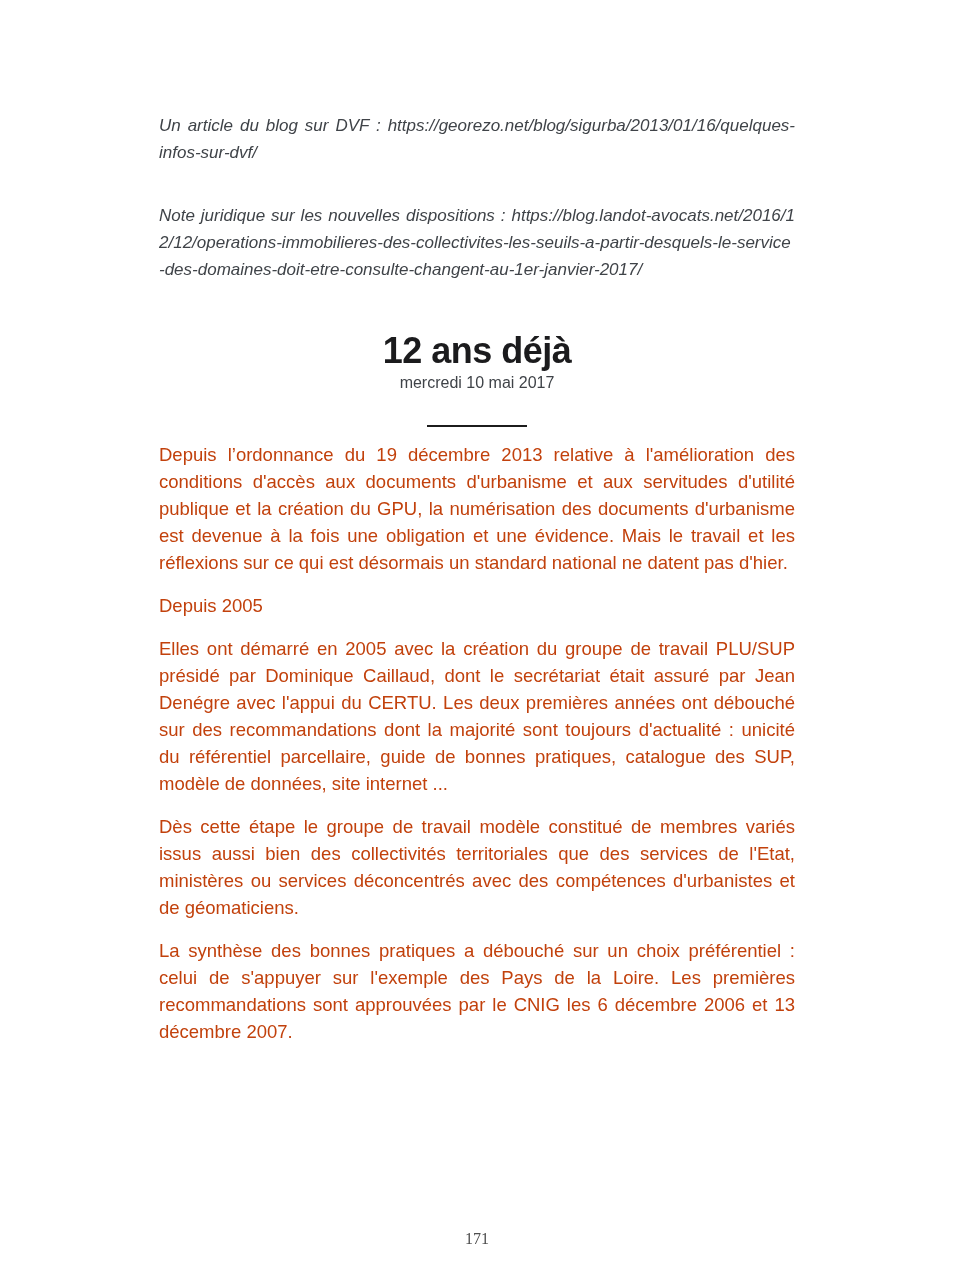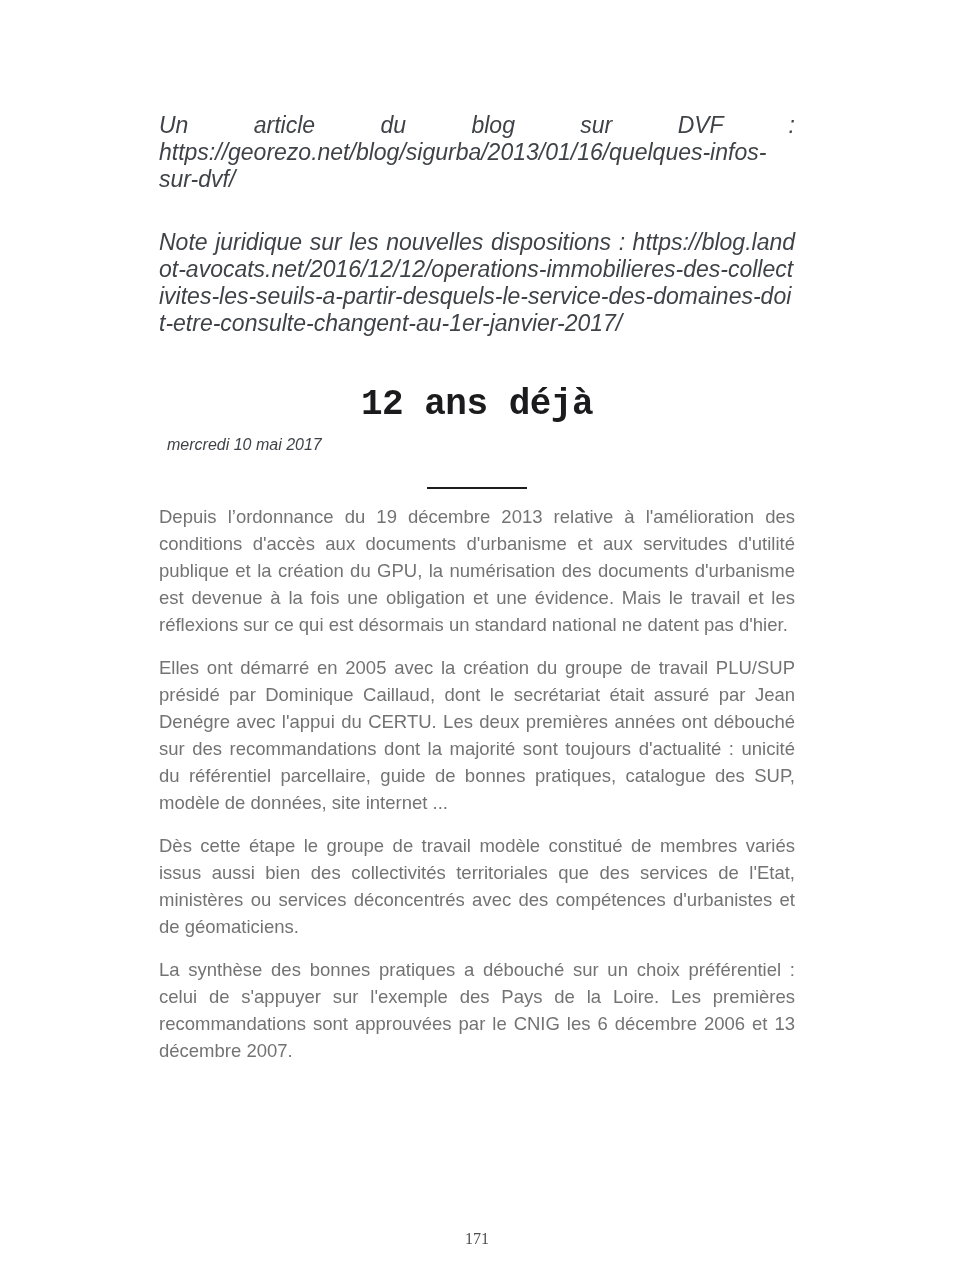--- a/index.html
+++ b/index.html
@@ -18,60 +18,58 @@
     box-sizing: border-box;
   }
   .content {
     position: absolute;
     left: 159px;
     top: 112px;
     width: 636px;
   }
   .note {
     font-style: italic;
-    font-size: 23px;
+    font-size: 17px;
     line-height: 27px;
     text-align: justify;
     margin: 0 0 17px 0;
     color: #3f4348;
   }
   .note-breakall {
     word-break: break-all;
     margin-top: 36px;
   }
   .title {
     font-size: 36px;
     font-weight: bold;
     line-height: 44px;
     letter-spacing: -0.5px;
     text-align: center;
     color: #1b1b1d;
     margin: 46px 0 0 0;
-    font-family: Liberation Mono, monospace;
   }
   .date {
-    font-style: italic;
     font-size: 16px;
     line-height: 20px;
-    text-align: left;
+    text-align: center;
     color: #3f4348;
-    margin: 8px;
+    margin: 0;
   }
   .divider {
     width: 100px;
     height: 0;
     border-top: 2px solid #1c1c1c;
     margin: 32px auto 0 auto;
   }
   .body-p {
     font-size: 18.5px;
     line-height: 27px;
     text-align: justify;
     margin: 14px 0 16px 0;
-    color: #737373;
+    color: #c2410c;
   }
   .body-p:first-of-type {
     margin-top: 14px;
   }
   .page-number {
     position: absolute;
     left: 0;
     right: 0;
     bottom: 28px;
     text-align: center;
@@ -92,20 +90,21 @@
     <p class="note note-breakall">Note juridique sur les nouvelles dispositions : https://blog.landot-avocats.net/2016/12/12/operations-immobilieres-des-collectivites-les-seuils-a-partir-desquels-le-service-des-domaines-doit-etre-consulte-changent-au-1er-janvier-2017/</p>
 
     <h1 class="title">12 ans déjà</h1>
 
     <p class="date">mercredi 10 mai 2017</p>
 
     <div class="divider"></div>
 
     <p class="body-p">Depuis l’ordonnance du 19 décembre 2013 relative à l'amélioration des conditions d'accès aux documents d'urbanisme et aux servitudes d'utilité publique et la création du GPU, la numérisation des documents d'urbanisme est devenue à la fois une obligation et une évidence. Mais le travail et les réflexions sur ce qui est désormais un standard national ne datent pas d'hier.</p>
 
+    <p class="body-p">Depuis 2005</p>
 
     <p class="body-p">Elles ont démarré en 2005 avec la création du groupe de travail PLU/SUP présidé par Dominique Caillaud, dont le secrétariat était assuré par Jean Denégre avec l'appui du CERTU. Les deux premières années ont débouché sur des recommandations dont la majorité sont toujours d'actualité : unicité du référentiel parcellaire, guide de bonnes pratiques, catalogue des SUP, modèle de données, site internet ...</p>
 
     <p class="body-p">Dès cette étape le groupe de travail modèle constitué de membres variés issus aussi bien des collectivités territoriales que des services de l'Etat, ministères ou services déconcentrés avec des compétences d'urbanistes et de géomaticiens.</p>
 
     <p class="body-p">La synthèse des bonnes pratiques a débouché sur un choix préférentiel : celui de s'appuyer sur l'exemple des Pays de la Loire. Les premières recommandations sont approuvées par le CNIG les 6 décembre 2006 et 13 décembre 2007.</p>
 
 
   </div>
 

